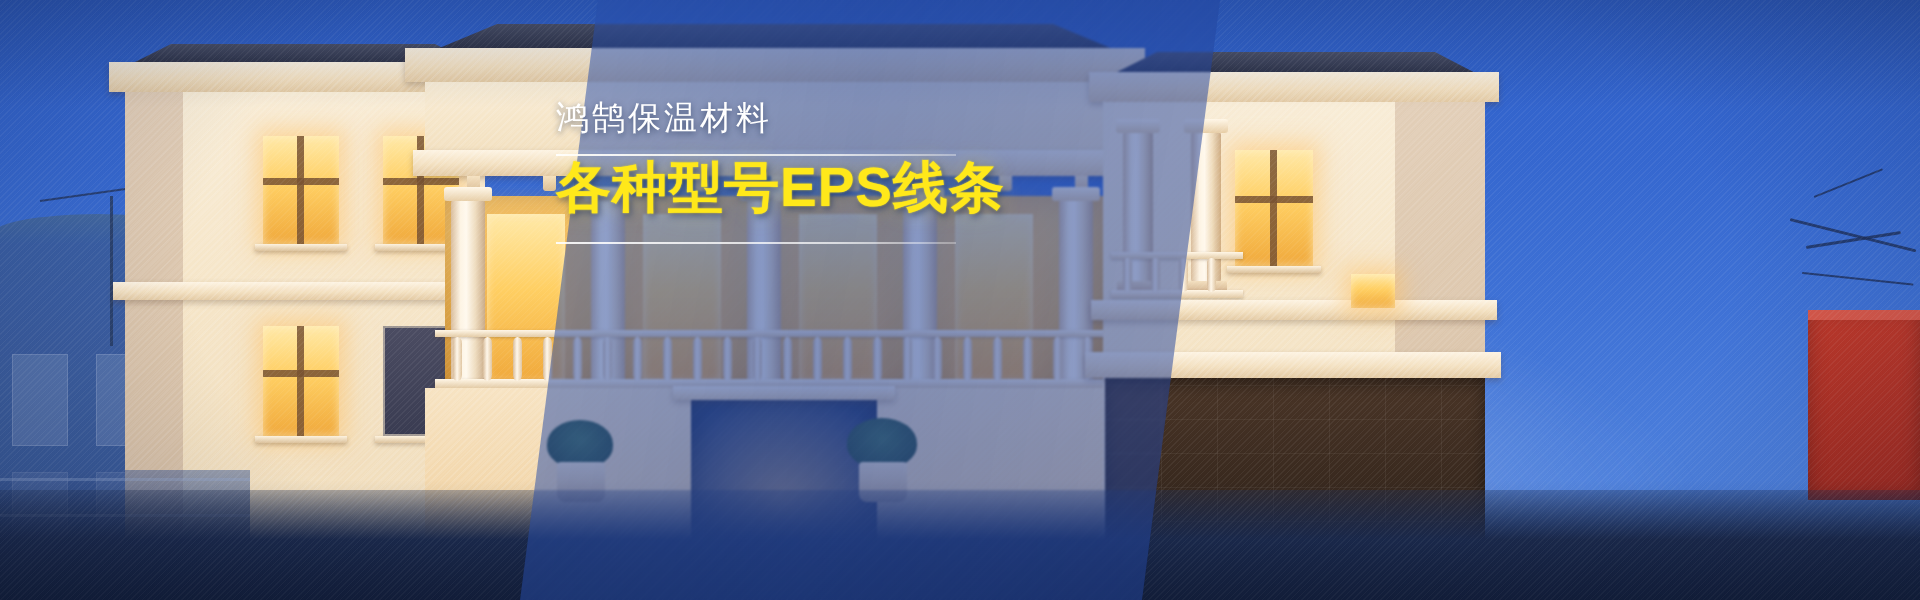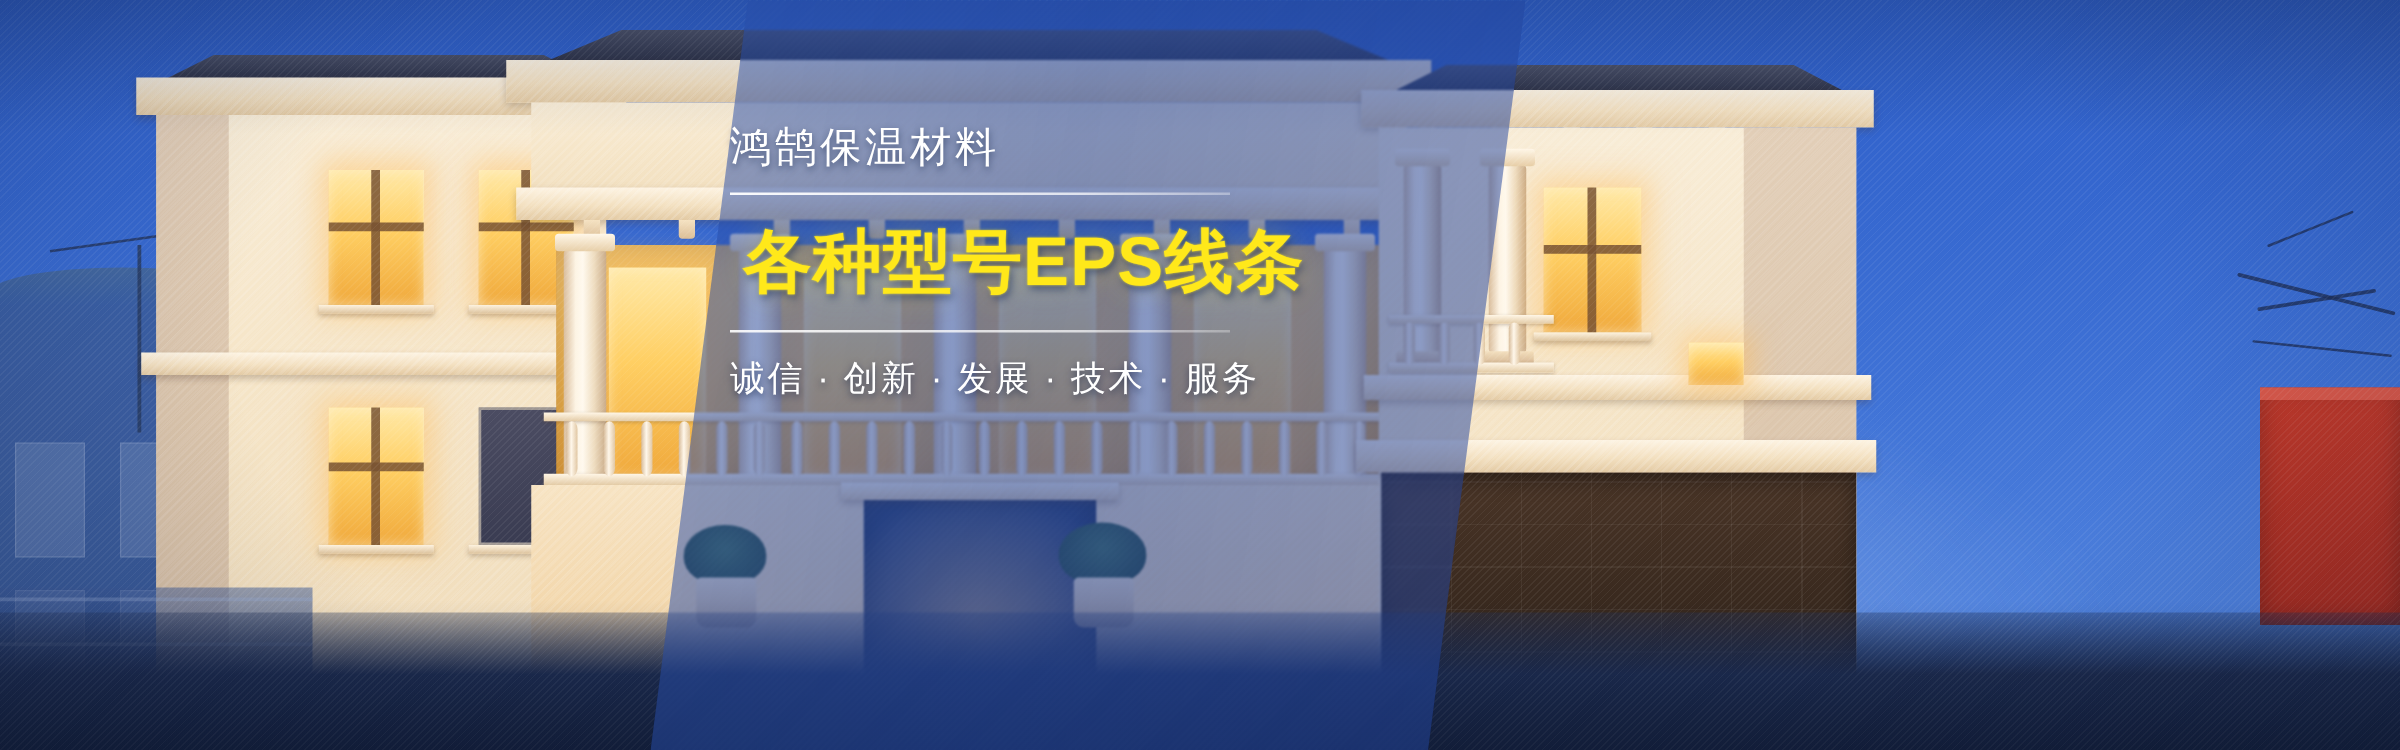--- a/index.html
+++ b/index.html
@@ -241,39 +241,37 @@
     clip-path:polygon(78px 0, 700px 0, 622px 600px, 0 600px);
     backdrop-filter:blur(1px);
   }
 
   
   .text-block {
     position:absolute; top:0; left:0; width:1920px; height:600px;
     pointer-events:none;
   }
   .tb-inner {
-    position:absolute; left:584px; top:98px; width:470px;
+    position:absolute; left:556px; top:98px; width:470px;
     pointer-events:auto;
   }
 
   .brand-sub {
     font-size:33px; line-height:1.2; color:#ffffff;
     letter-spacing:3px; font-weight:400;
     text-shadow:0 2px 6px rgba(10,25,60,.55);
     white-space:nowrap;
   }
 
   .rule {
     margin-top:16px; width:400px; height:2px;
     background:linear-gradient(90deg, rgba(255,255,255,.95) 0%, rgba(255,255,255,.75) 70%, rgba(255,255,255,.35) 100%);
   }
 
   .headline {
-    margin-top:22px;
-    text-align:center;
   }
   .headline-line {
     font-size:55px; line-height:62px;
     font-weight:bold; color:#ffe81a;
     letter-spacing:1px;
     white-space:nowrap;
     text-shadow:
       0 0 2px rgba(255,235,40,.9),
       2px 3px 7px rgba(20,40,90,.6),
       0 0 22px rgba(255,225,60,.35);
@@ -489,18 +487,17 @@
       <div class="brand-sub">鸿鹄保温材料</div>
 
       <div class="rule"></div>
 
       <div class="headline">
         <div class="headline-line">各种型号EPS线条</div>
       </div>
 
       <div class="rule2"></div>
 
-      <div class="tagline">诚信 · 创新 · 发展 · 技术 · 服务</div>
 
     </div>
   </div>
 
 </div>
 
 </body></html>

